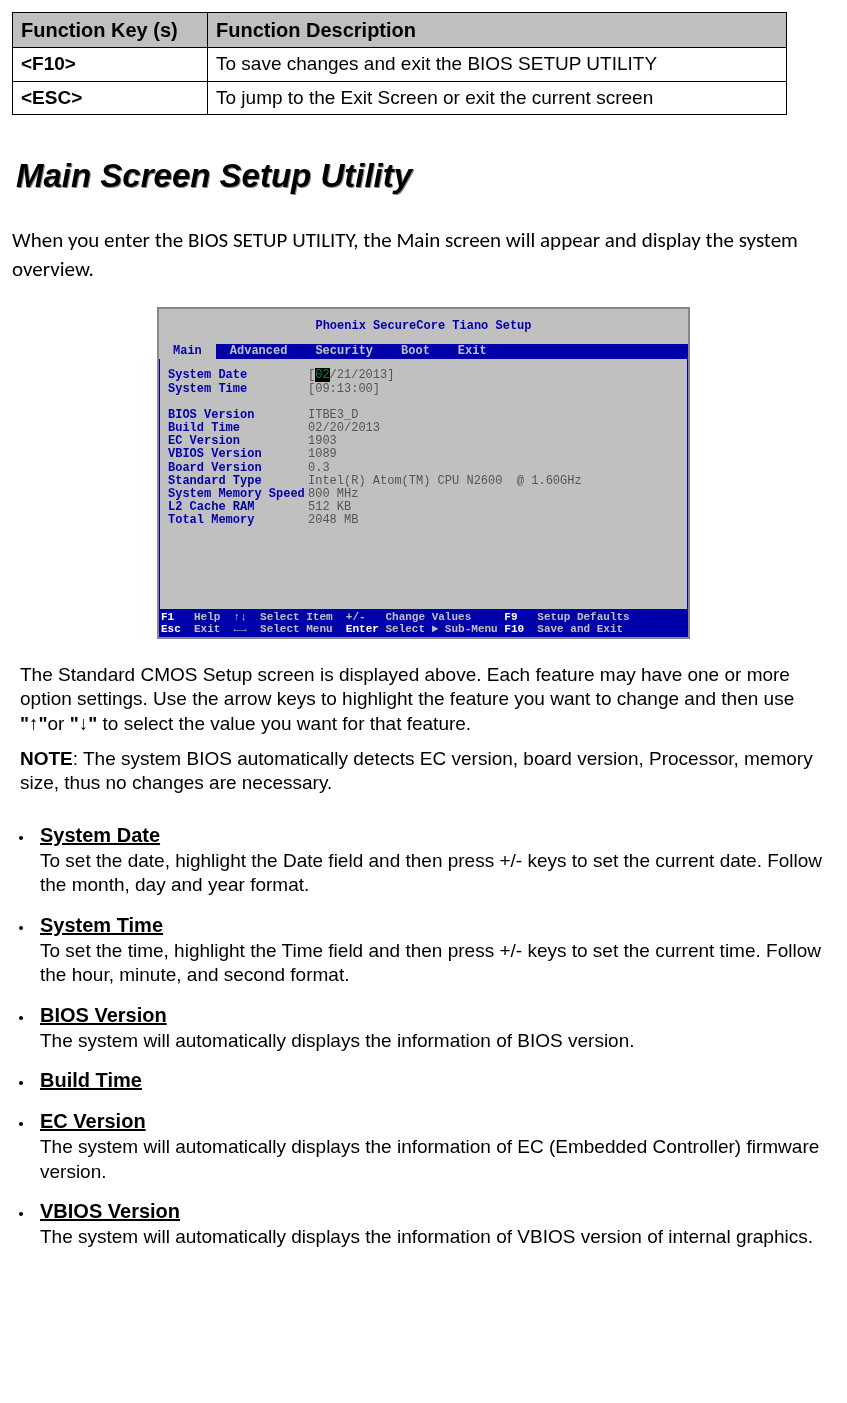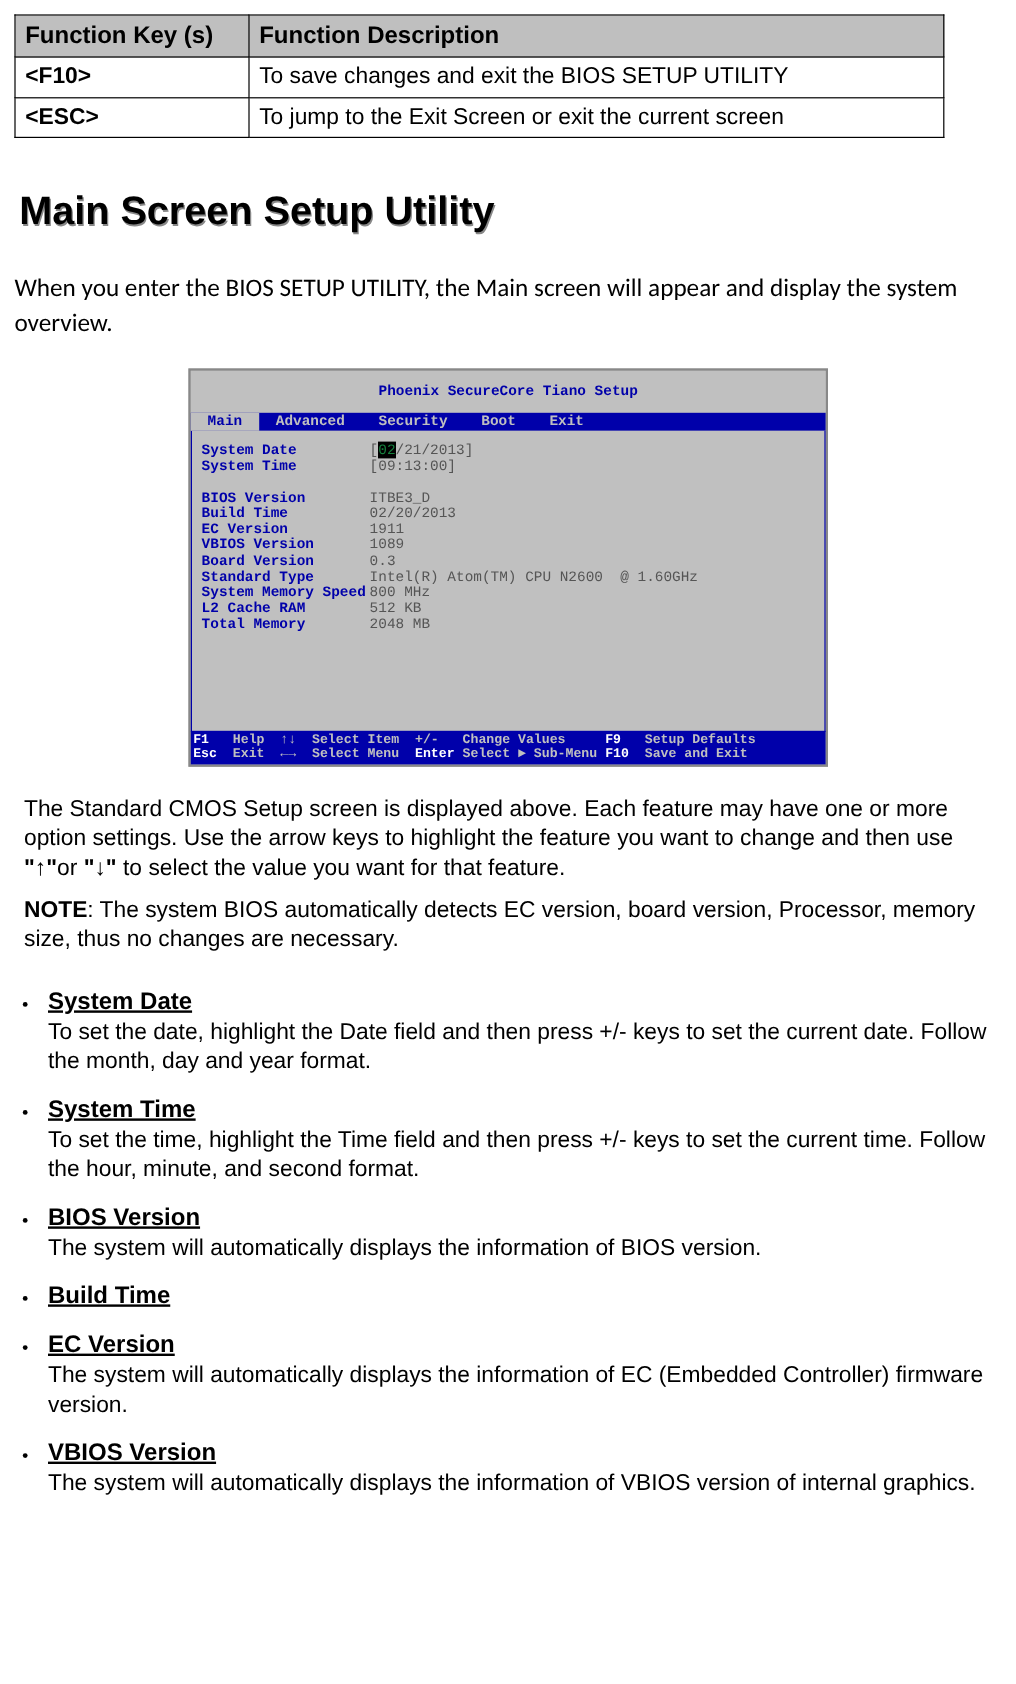--- a/index.html
+++ b/index.html
@@ -28,20 +28,21 @@
     font-size: 20px;
   }
   table.fk td.key {
     font-weight: bold;
   }
   table.fk col.c1 { width: 195px; }
   h1.section {
     font-family: Arial, Helvetica, sans-serif;
     font-size: 33px;
     font-weight: bold;
+    font-style: italic;
     margin: 30px 0 28px 4px;
     text-shadow: 1px 1px 0 #888;
   }
   p.intro {
     font-family: Calibri, Arial, sans-serif;
     font-size: 21px;
     margin: 0 0 24px 0;
     line-height: 1.35;
   }
   
@@ -169,21 +170,21 @@
     <div class="bios-row">
         <span class="bios-label">BIOS Version</span>
         <span class="bios-val">ITBE3_D</span>
       </div>
     <div class="bios-row">
         <span class="bios-label">Build Time</span>
         <span class="bios-val">02/20/2013</span>
       </div>
     <div class="bios-row">
         <span class="bios-label">EC Version</span>
-        <span class="bios-val">1911</span>
+        <span class="bios-val">1903</span>
       </div>
     <div class="bios-row">
         <span class="bios-label">VBIOS Version</span>
         <span class="bios-val">1089</span>
       </div>
     <div class="bios-row">
         <span class="bios-label">Board Version</span>
         <span class="bios-val">0.3</span>
       </div>
     <div class="bios-row">

